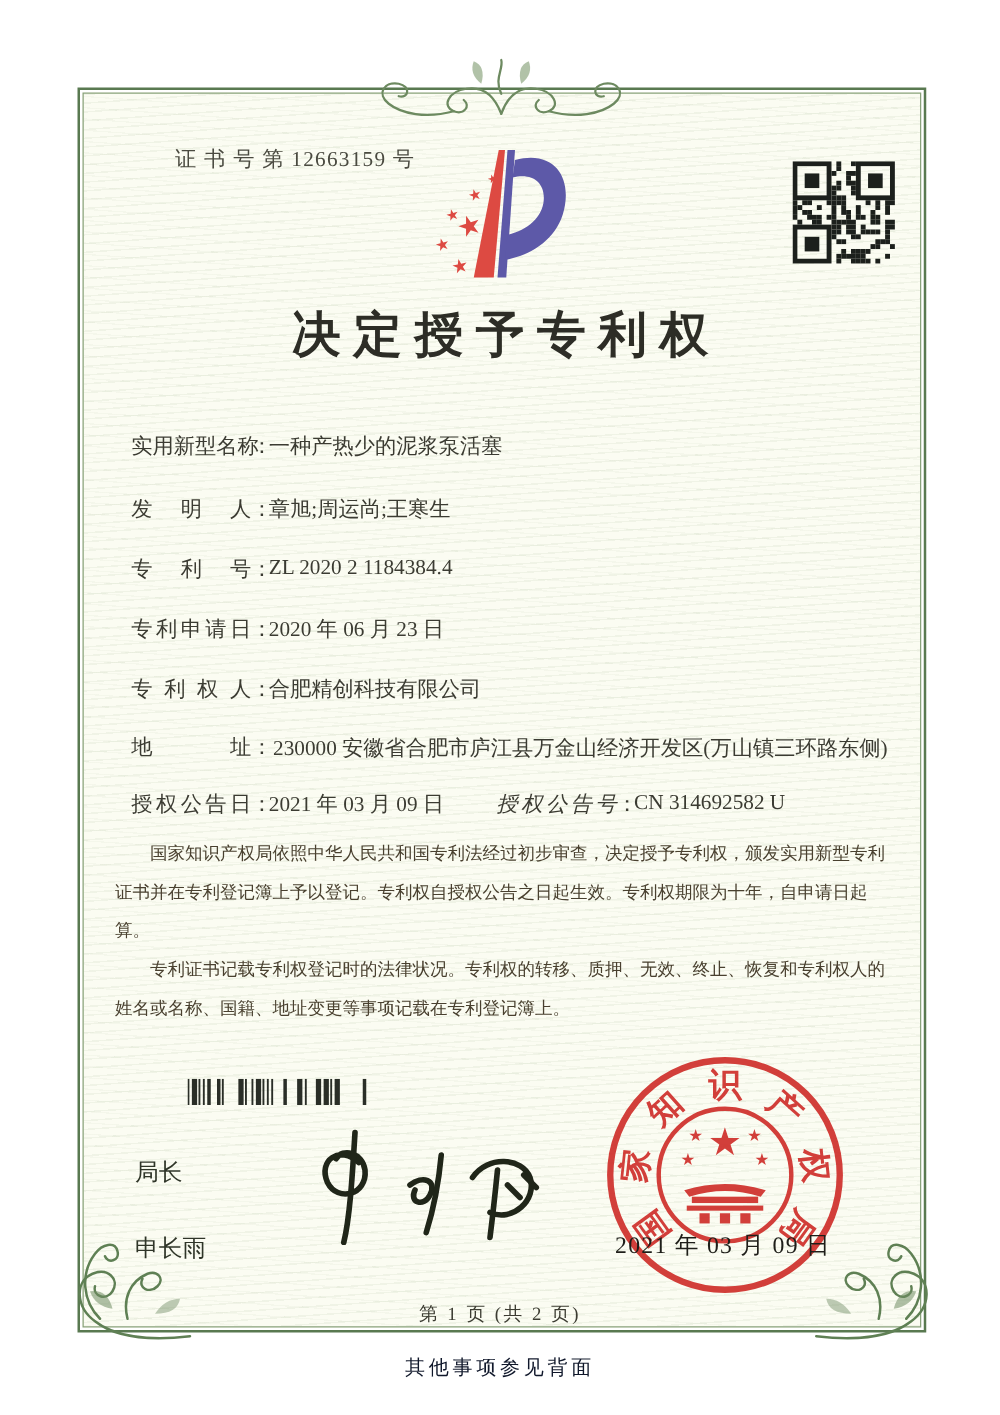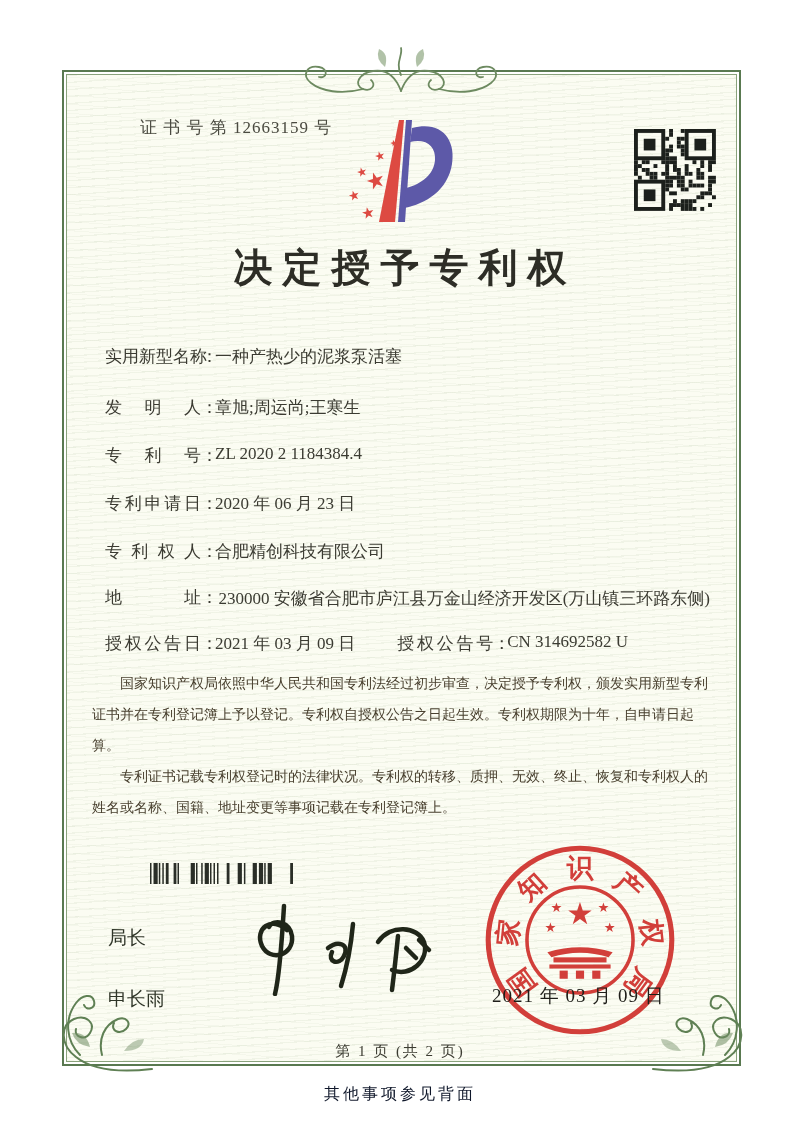--- a/index.html
+++ b/index.html
@@ -23,21 +23,21 @@
   .cert-no{left:93px;top:116px;font-size:17px;color:#4a4a40;letter-spacing:1px;margin-left:47px;}
   .title{
     left:0;top:241px;width:800px;text-align:center;font-size:39px;font-weight:bold;
     letter-spacing:10px;text-indent:10px;color:#2d2d26;
   }
   .row{left:105px;font-size:17px;color:#3b3b32;white-space:nowrap;}
   .row .lbl{display:inline-block;width:96px;text-align:justify;text-align-last:justify;vertical-align:top;}
   .row .colon{display:inline-block;width:14px;vertical-align:top;}
   .row .val{display:inline-block;vertical-align:top;text-align:right;}
   .row .val.wrap{white-space:normal;width:495px;line-height:25px;}
-  .grant2{margin-left:42px;}
+  .grant2{margin-left:42px;font-style:italic;}
   .paras{left:92px;top:668px;width:624px;font-size:14px;line-height:31px;color:#49402f;}
   .paras p{margin:0;text-indent:2em;}
   .sig-title{left:108px;top:925px;font-size:19px;color:#2f3528;}
   .sig-name{left:108px;top:957px;font-size:19px;color:#2f3528;margin-top:29px;}
   .page-num{left:0;top:1042px;width:800px;text-align:center;font-size:15px;color:#3c3c32;letter-spacing:2px;}
   .back-note{left:0;top:1084px;width:800px;text-align:center;font-size:16px;color:#0f172a;letter-spacing:3px;}
   .seal-date{left:492px;top:983px;font-size:19px;color:#1e1e19;letter-spacing:1px;z-index:6;}
   .seal-box{left:478px;top:838px;z-index:5;opacity:.92;}
   .ornament{z-index:3;}
   svg{display:block;}

